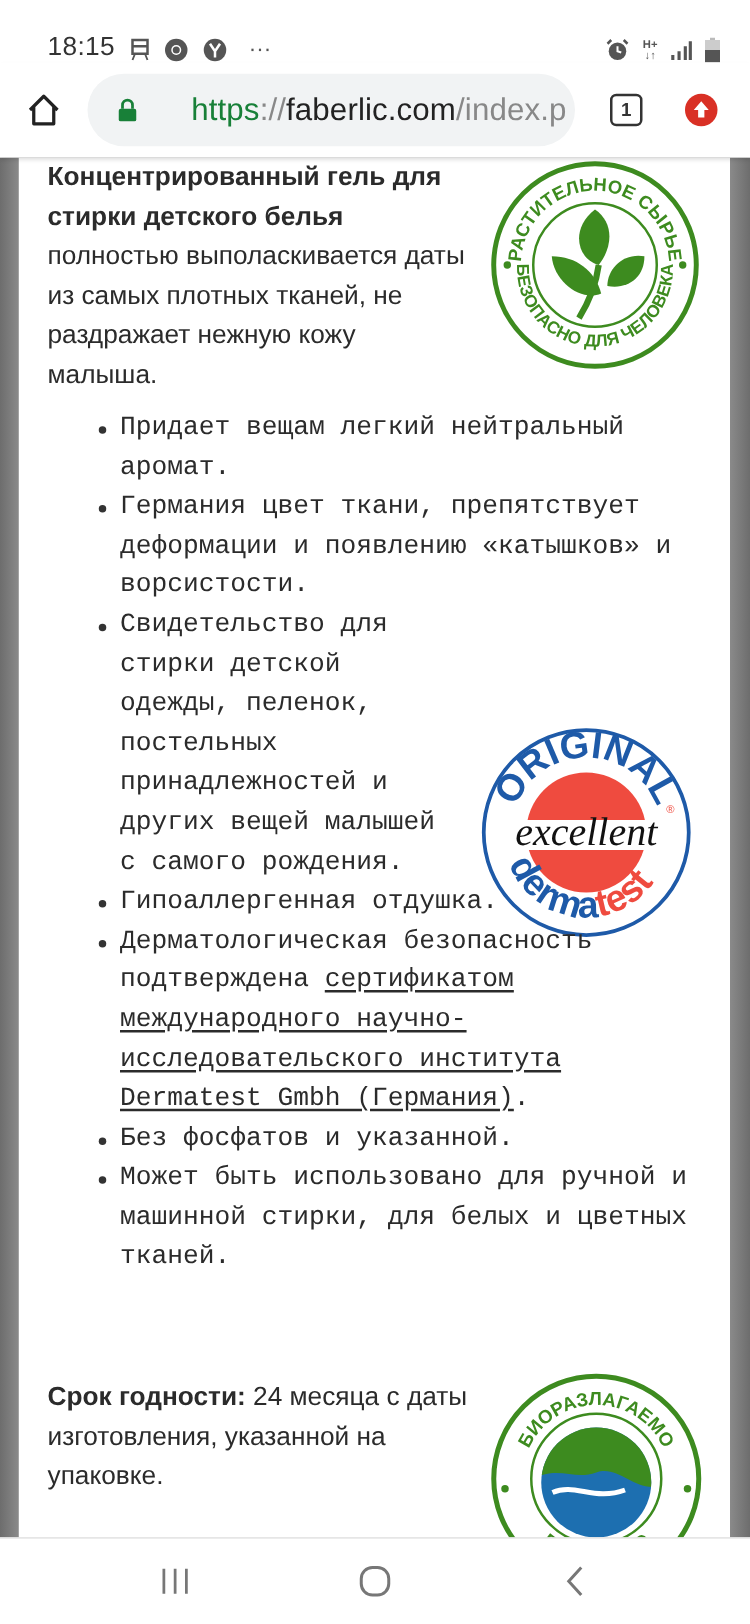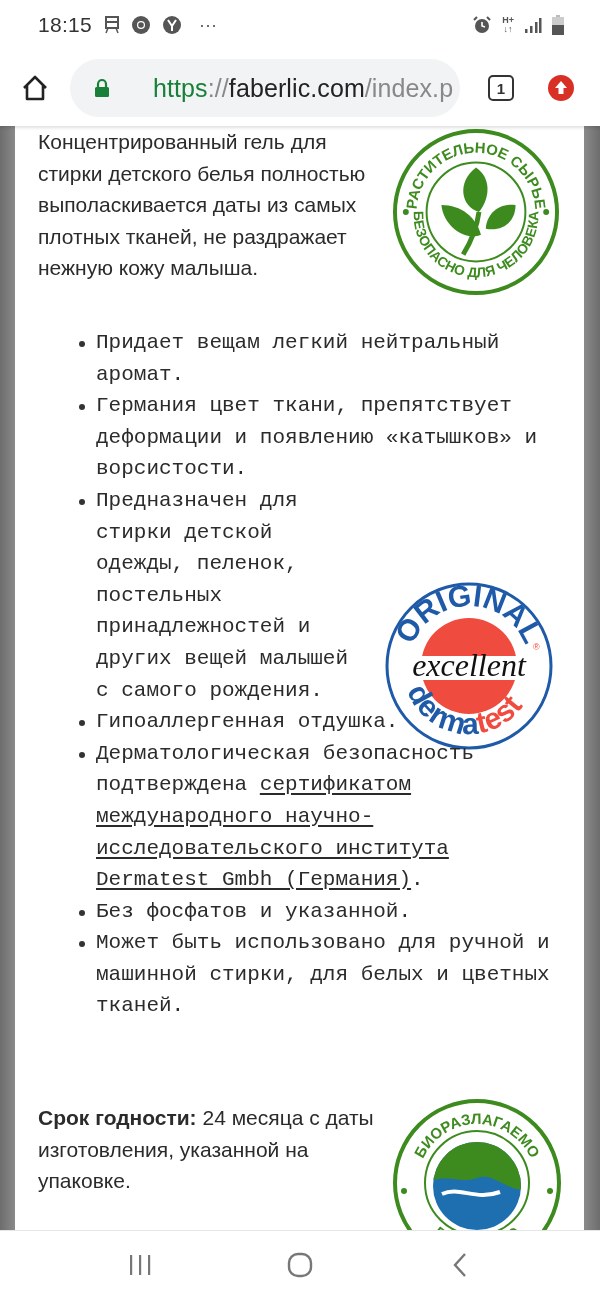--- a/index.html
+++ b/index.html
@@ -1,20 +1,20 @@
 <!DOCTYPE html>
 <html><head>
 <meta charset="utf-8">
 <style>
   * { box-sizing: border-box; margin: 0; padding: 0; }
   html, body { width: 600px; height: 1299px; overflow: hidden; background: #fff; }
   body { font-family: "Liberation Sans", "DejaVu Sans", sans-serif; color: #222; position: relative; }
 
   
-  .status-bar { position: absolute; top: 0; left: 0; width: 600px; height: 50px; background: #fff; display: flex; align-items: center; padding: 0 36px 0 38px; }
+  .status-bar { position: absolute; top: 0; left: 0; width: 600px; height: 50px; background: #fff; display: flex; align-items: flex-end; padding: 0 24px 0 38px; }
   .status-time { font-size: 21px; color: #333; letter-spacing: 0.3px; }
   .status-left-icons { display: flex; align-items: center; gap: 11px; margin-left: 12px; }
   .status-right { margin-left: auto; display: flex; align-items: center; gap: 10px; }
   .sb-icon { display: inline-flex; align-items: center; justify-content: center; }
 
   
   .toolbar { position: absolute; top: 50px; left: 0; width: 600px; height: 76px; background: #fff; display: flex; align-items: center; box-shadow: 0 2px 3px rgba(0,0,0,0.12); z-index: 3; }
   .home-btn { width: 70px; height: 60px; display: flex; align-items: center; justify-content: center; }
   .omnibox { width: 390px; height: 58px; background: #f1f3f4; border-radius: 29px; display: flex; align-items: center; padding-left: 24px; overflow: hidden; white-space: nowrap; gap: 29px; }
   .lock-icon { margin-right: 14px; display: inline-flex; }
@@ -28,21 +28,21 @@
   .update-btn { width: 60px; height: 60px; display: flex; align-items: center; justify-content: center; }
 
   
   .page { position: absolute; top: 126px; left: 0; width: 600px; height: 1104px; background: #7b7b7b; overflow: hidden; }
   .left-strip { position: absolute; left: 0; top: 0; width: 15px; height: 100%; background: linear-gradient(to right, #6d6d6d, #8a8a8a); }
   .right-strip { position: absolute; right: 0; top: 0; width: 16px; height: 100%; background: linear-gradient(to right, #8a8a8a, #6d6d6d); }
   .panel { position: absolute; left: 15px; top: 0; width: 569px; height: 100%; background: #fff; }
 
   .content { position: absolute; left: 23px; top: 0; width: 520px; font-size: 21px; line-height: 31.6px; color: #2b2b2b; }
   .intro { position: absolute; top: 0; left: 0; width: 340px; }
-  .intro b { font-weight: normal; }
+  .intro b { font-weight: bold; }
 
   ul.features { position: absolute; left: 0; top: 201px; width: 520px; list-style: none; font-family: Liberation Mono, monospace; }
   ul.features li { position: relative; padding-left: 58px; }
   ul.features li::before { content: ""; position: absolute; left: 41px; top: 14px; width: 6px; height: 6px; border-radius: 50%; background: #333; }
   .narrow { width: 340px; }
   a.link { color: #2b2b2b; text-decoration: underline; text-underline-offset: 3px; }
 
   .shelf { position: absolute; left: 0; top: 976px; width: 340px; }
 
   .badge { position: absolute; }
@@ -199,21 +199,21 @@
         <path d="M52 98 C70 90 85 105 110 96" stroke="#fff" stroke-width="4" fill="none"></path>
       </g>
     </svg>
 
     <div class="content">
       <p class="intro"><b>Концентрированный гель для стирки детского белья</b><span> полностью выполаскивается даты из самых плотных тканей, не раздражает нежную кожу малыша.</span></p>
 
       <ul class="features">
         <li>Придает вещам легкий нейтральный аромат.</li>
         <li>Германия цвет ткани, препятствует деформации и появлению «катышков» и ворсистости.</li>
-        <li class="narrow" style="width:320px;"><span>Предназначен для стирки детской одежды, пеленок, постельных принадлежностей и других вещей малышей с самого рождения.</span></li>
+        <li class="narrow" style="width:320px;"><span>Свидетельство для стирки детской одежды, пеленок, постельных принадлежностей и других вещей малышей с самого рождения.</span></li>
         <li>Гипоаллергенная отдушка.</li>
         <li><span>Дерматологическая безопасность подтверждена </span><a class="link">сертификатом международного научно-исследовательского института Dermatest Gmbh (Германия)</a><span>.</span></li>
         <li>Без фосфатов и указанной.</li>
         <li>Может быть использовано для ручной и машинной стирки, для белых и цветных тканей.</li>
       </ul>
 
       <p class="shelf"><b>Срок годности:</b><span> 24 месяца с даты изготовления, указанной на упаковке.</span><br></p>
     </div>
   </div>
 </div>

